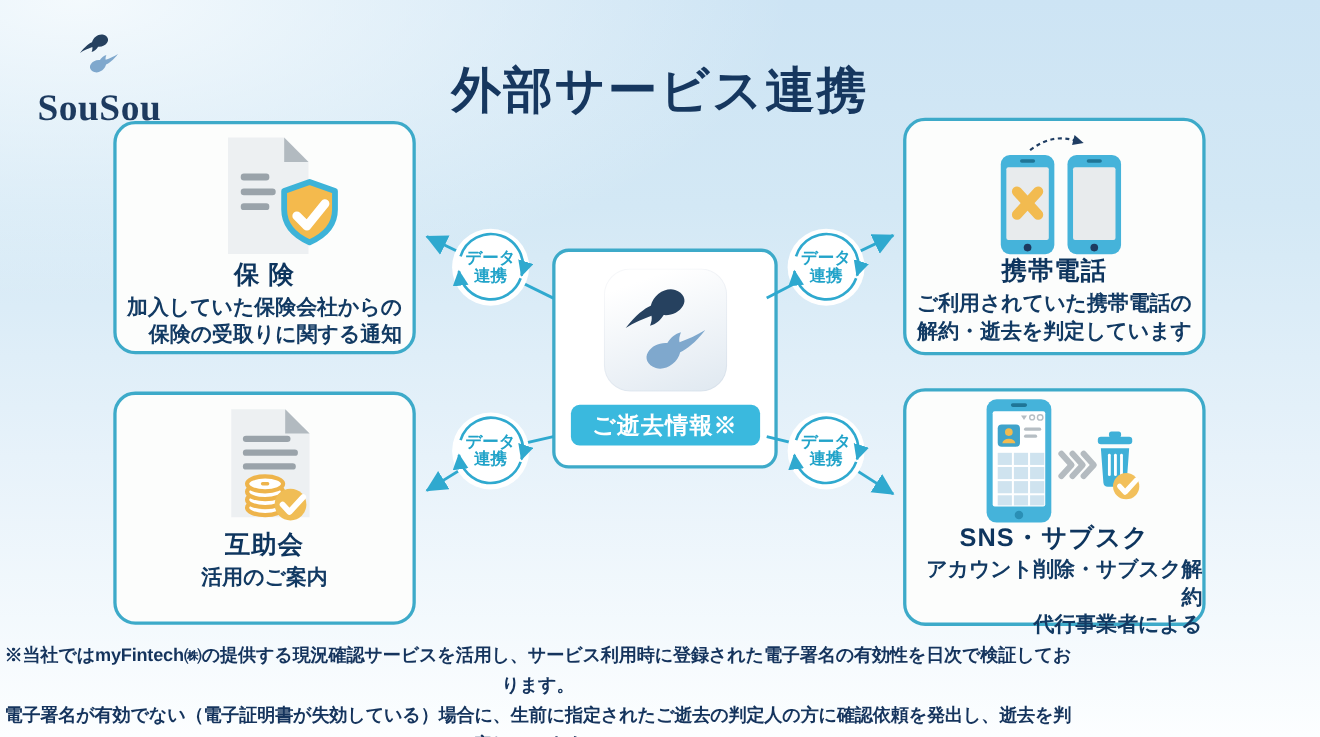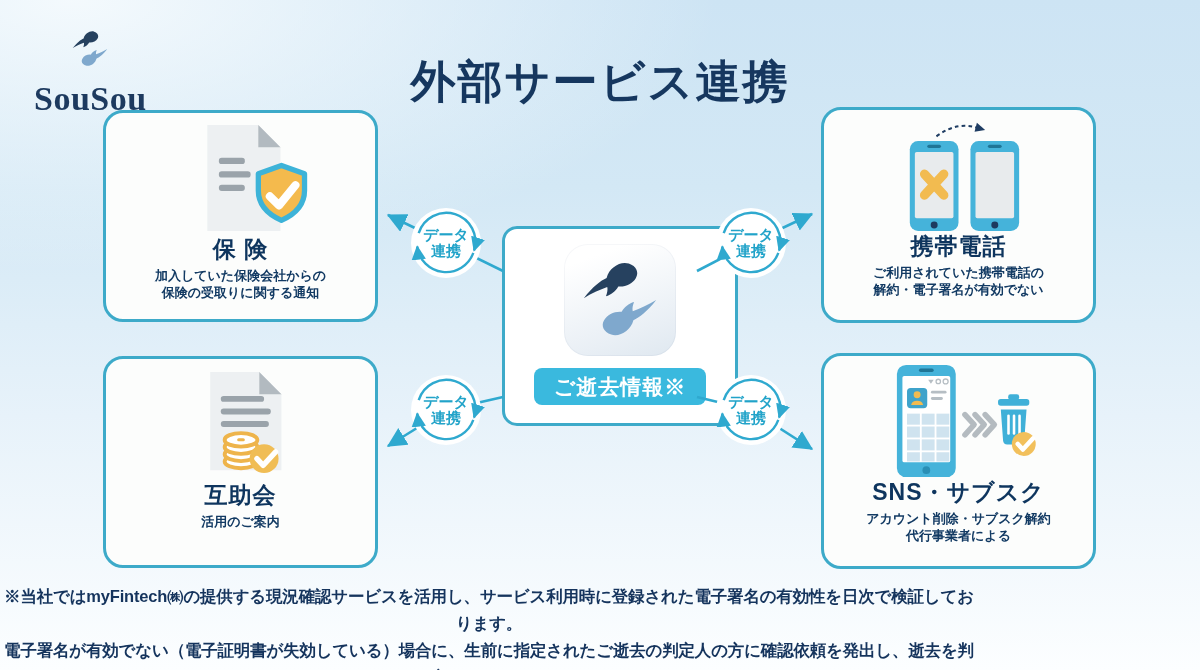--- a/index.html
+++ b/index.html
@@ -18,23 +18,23 @@
   
   .card{position:absolute;width:275px;height:212px;background:#fcfdfc;
     border:3px solid #3daac9;border-radius:20px;box-sizing:border-box;
     display:flex;flex-direction:column;align-items:center;}
   .card.c1{left:103px;top:110px;}
   .card.c2{left:821px;top:107px;height:216px;}
   .card.c3{left:103px;top:356px;}
   .card.c4{left:821px;top:353px;height:216px;}
   .icon-wrap{height:120px;display:flex;align-items:center;justify-content:center;margin-top:5px;}
   .card-label{font-size:23px;font-weight:800;color:#0e355e;letter-spacing:1px;line-height:1;}
-  .card-desc{font-size:13px;font-weight:700;color:#123a63;text-align:center;line-height:1.32;margin-top:6px;}
-  
-  .center-box{position:absolute;left:502px;top:226px;width:236px;height:200px;background:#ffffff;
+  .card-desc{font-size:19px;font-weight:700;color:#123a63;text-align:right;line-height:1.32;margin-top:6px;}
+  
+  .center-box{position:absolute;left:502px;top:226px;width:205px;height:200px;background:#ffffff;
     border:3px solid #3daac9;border-radius:15px;box-sizing:border-box;
     display:flex;flex-direction:column;align-items:center;}
   .app-icon{width:112px;height:112px;border-radius:24px;margin-top:15px;
     background:linear-gradient(160deg,#ffffff 15%,#e9eff5 75%,#dfe8f0 100%);
     box-shadow:inset 0 0 0 1px rgba(20,50,90,.04);
     display:flex;align-items:center;justify-content:center;}
   .pill{margin-top:12px;width:172px;height:37px;background:#3ab9de;border-radius:8px;
     color:#ffffff;font-size:21px;font-weight:800;letter-spacing:1px;
     display:flex;align-items:center;justify-content:center;}
   
@@ -98,21 +98,21 @@
         </g>
         <rect x="93" y="26" width="53" height="98" rx="9" fill="#45b3da"></rect>
         <rect x="98.5" y="38" width="42" height="72" rx="2" fill="#e8ebed"></rect>
         <rect x="112" y="30" width="15" height="3.6" rx="1.8" fill="#1f7596"></rect>
         <circle cx="119.5" cy="117.5" r="3.8" fill="#1d3a5f"></circle>
       </svg>
     </div>
     <div class="card-label">携帯電話</div>
     <div class="card-desc">
       <div>ご利用されていた携帯電話の</div>
-      <div>解約・電子署名が有効でない</div>
+      <div>解約・逝去を判定しています</div>
     </div>
   </div>
 
   <div class="card c3">
     <div class="icon-wrap">
       <svg width="154" height="108" viewBox="0 0 160 112">
         <path d="M48 2 h51 l23 23 v79 h-74 z" fill="#edf0f2"></path>
         <path d="M99 2 l23 23 h-23 z" fill="#b2bac0"></path>
         <rect x="59" y="27" width="45" height="6" rx="3" fill="#9aa3aa"></rect>
         <rect x="59" y="40" width="52" height="6" rx="3" fill="#9aa3aa"></rect>

